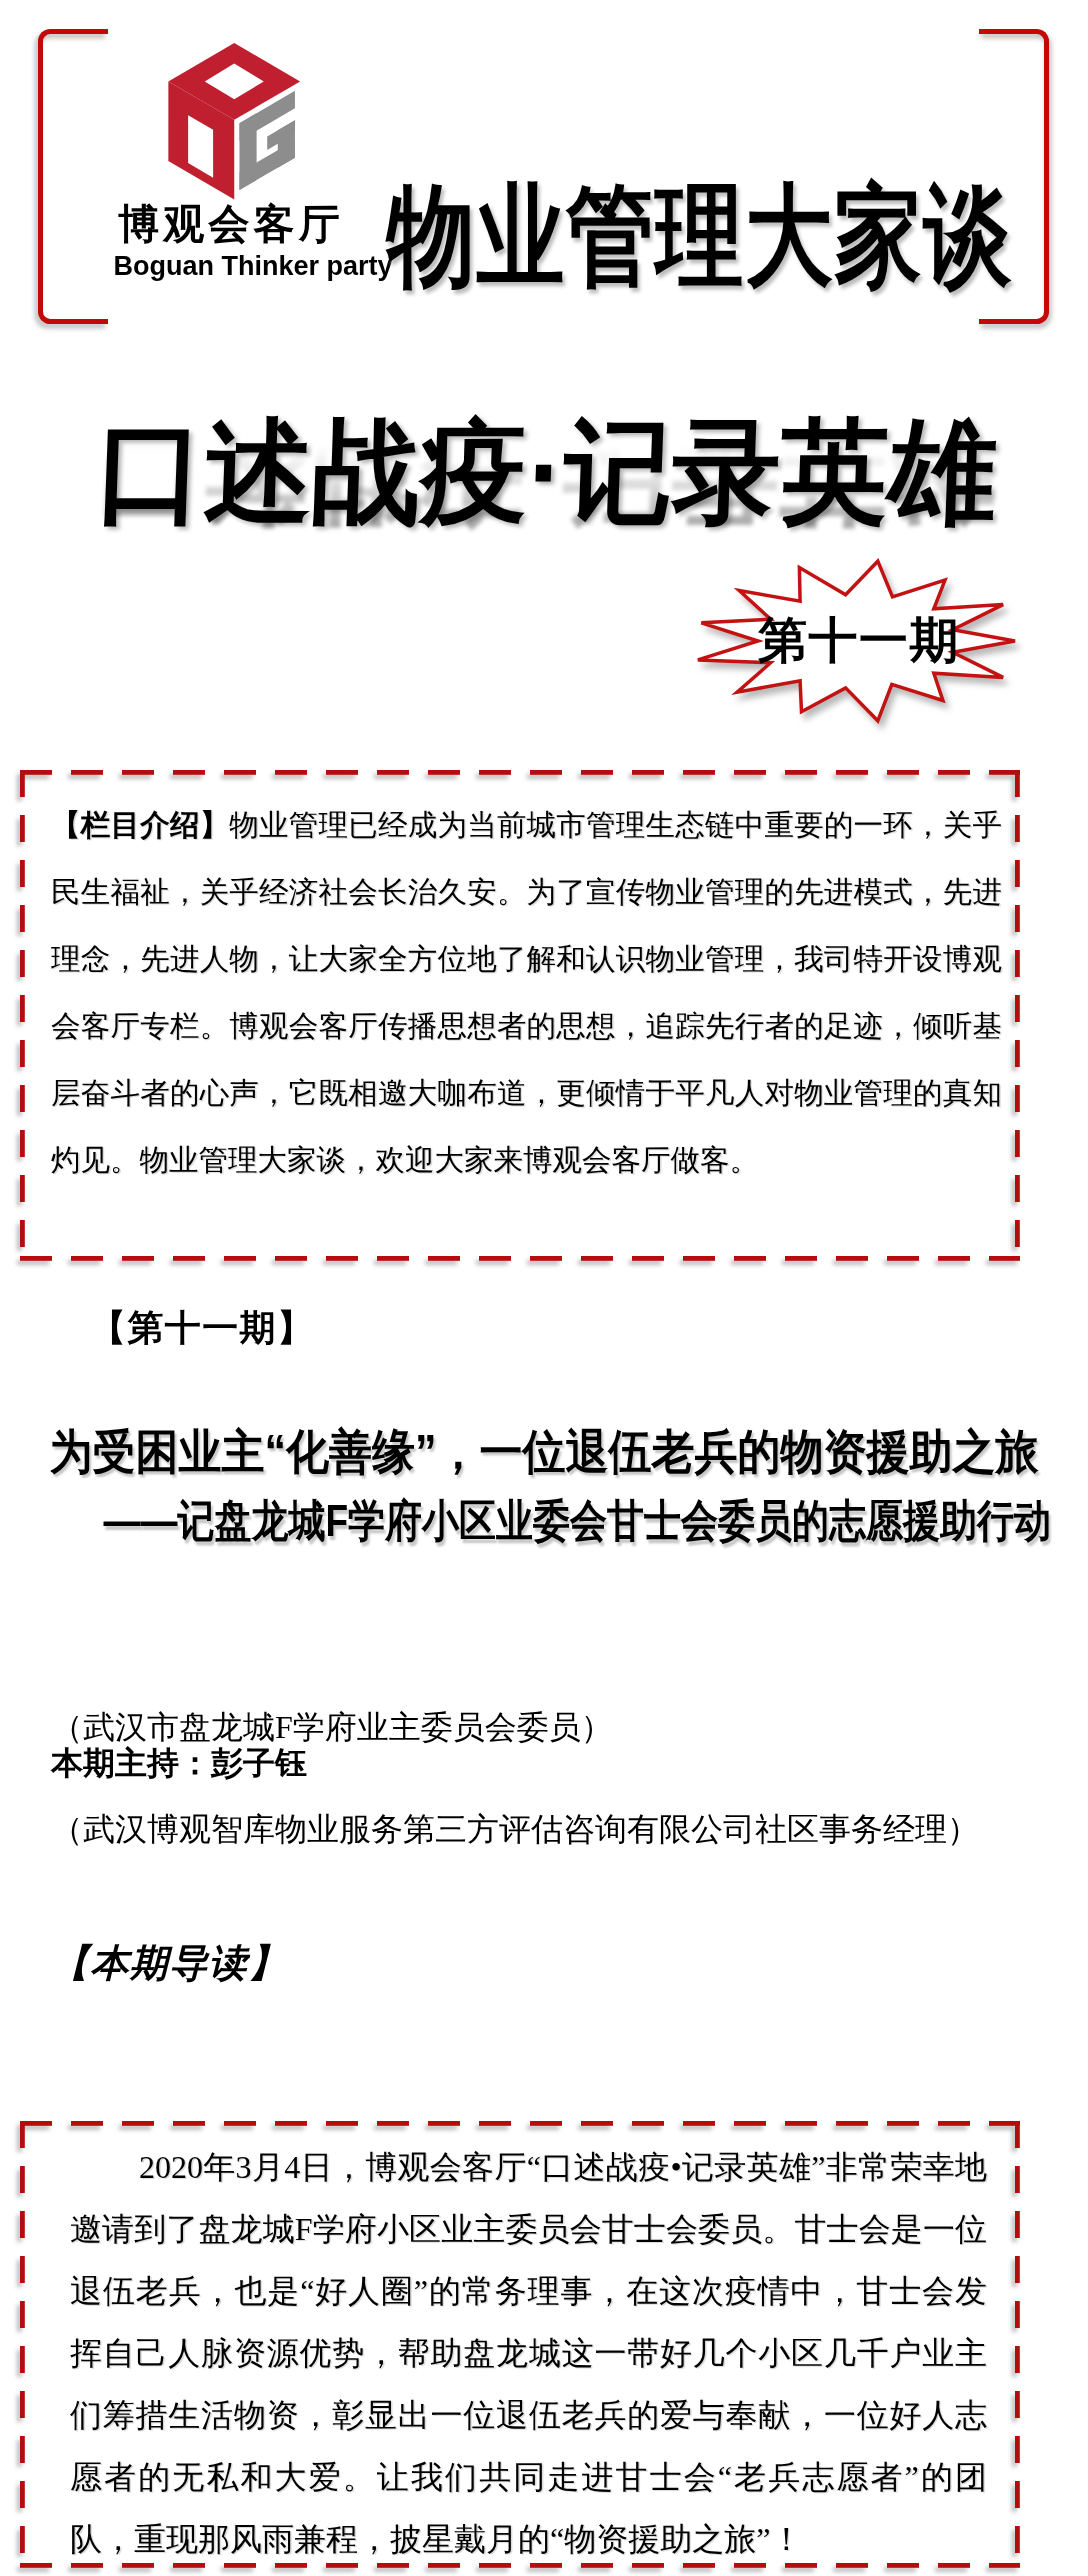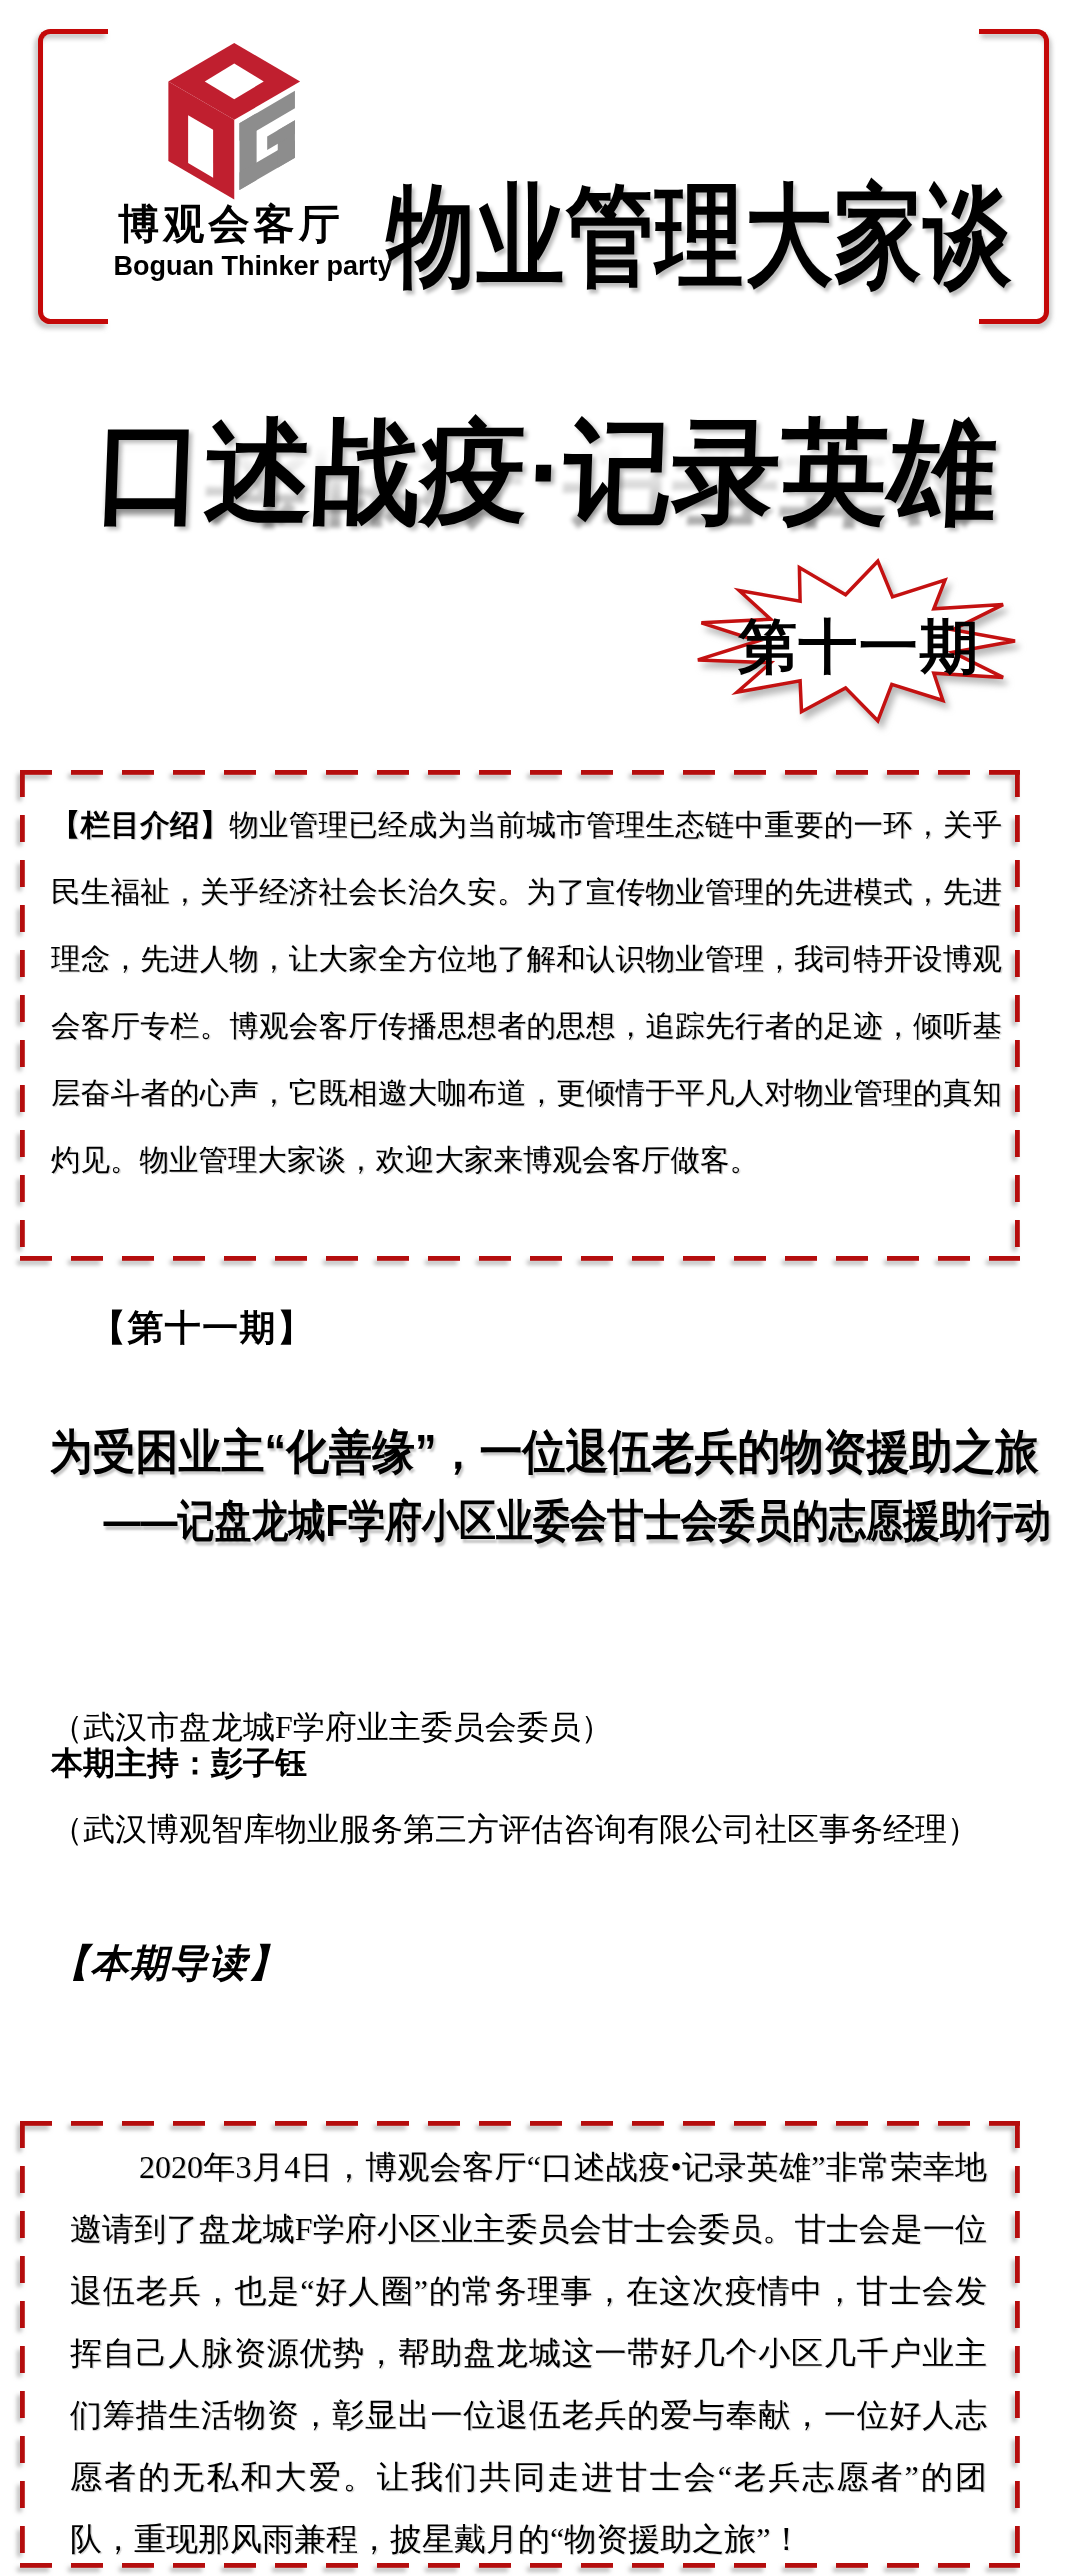--- a/index.html
+++ b/index.html
@@ -63,21 +63,21 @@
     height:134px; overflow:hidden; opacity:.5; filter:blur(2.1px);
     -webkit-mask-image:linear-gradient(to bottom, rgba(0,0,0,.85) 0%, rgba(0,0,0,.25) 45%, transparent 72%);
     mask-image:linear-gradient(to bottom, rgba(0,0,0,.85) 0%, rgba(0,0,0,.25) 45%, transparent 72%);
   }
 
   
   .badge { position:absolute; left:686px; top:557px; width:346px; height:171px; }
   .badge svg { filter:drop-shadow(4.8px 6.2px 3.4px rgba(140,140,140,.6)); }
   .badge-text {
     position:absolute; left:0; top:51px; width:100%; text-align:center;
-    font-size:59px; font-weight:900; letter-spacing:1.4px;
+    font-size:49px; font-weight:900; letter-spacing:1.4px;
     font-family:"Liberation Sans","DejaVu Sans",sans-serif;
   }
 
   
   .dashed-box { position:absolute; left:20px; width:1000px; }
   .dash-frame {
     position:absolute; inset:0; pointer-events:none;
     background:
       repeating-linear-gradient(90deg,#b50d0d 0 32px,transparent 32px 51px) left top/100% 4.8px no-repeat,
       repeating-linear-gradient(90deg,#b50d0d 0 32px,transparent 32px 51px) left bottom/100% 4.8px no-repeat,

